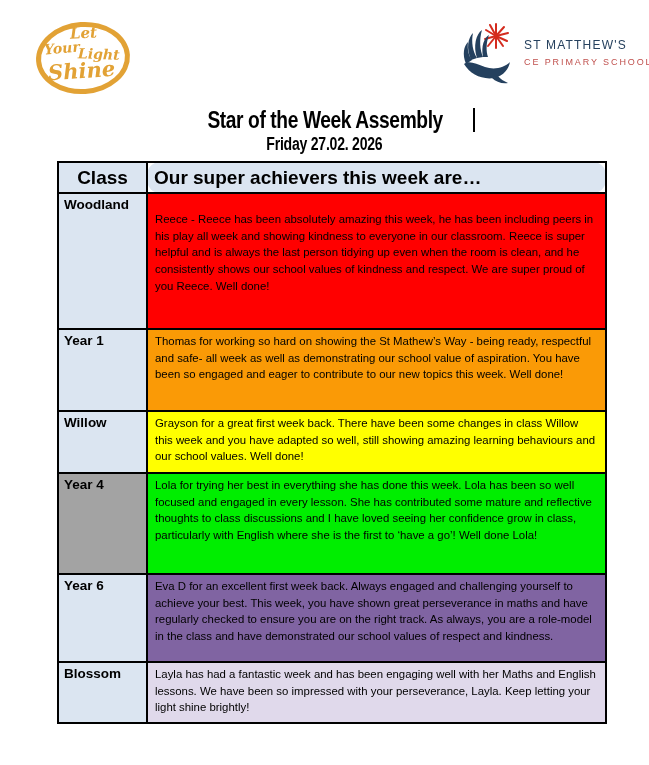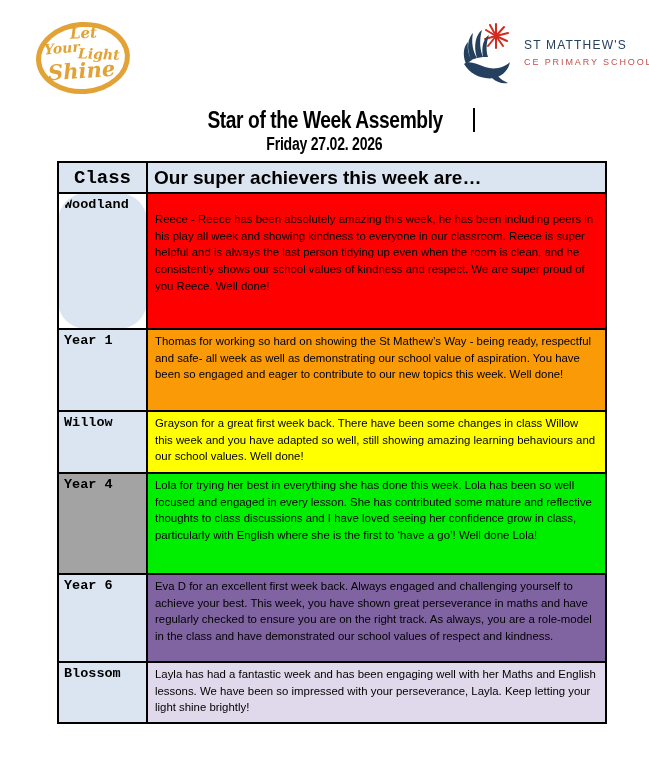--- a/index.html
+++ b/index.html
@@ -44,25 +44,25 @@
   .caret { display:inline-block; width:2px; height:24px; background:#000; vertical-align:-4px; }
   .subtitle-line { position:absolute; left:0; top:134px; width:649px; text-align:center; white-space:nowrap; }
   .subtitle-text {
     display:inline-block; font-weight:bold; font-size:18px; letter-spacing:-0.3px;
     transform:scaleX(0.78); transform-origin:center;
   }
 
   
   table.main { position:absolute; left:57px; top:161px; border-collapse:collapse; table-layout:fixed; width:535px; }
   table.main td { border:2px solid #000; vertical-align:top; overflow:hidden; }
-  .col-class { width:85px;font-family:Liberation Mono, monospace; }
+  .col-class { width:85px; }
   .col-text  { width:450px; }
   tr.hdr td { font-weight:bold; font-size:19px; height:27px; vertical-align:middle; }
   tr.hdr td.col-class { text-align:center; }
-  tr.hdr td.col-text { padding-left:6px; }
+  tr.hdr td.col-text { padding-left:6px;border-radius:13px; }
   td.class-cell { font-weight:bold; font-size:13.5px; padding:3px 2px 2px 5px; }
   td.text-cell  { font-size:11.4px; line-height:1.46; padding:3px 7px 4px 7px; }
   tr.r0 td { height:113px; }  tr.r0 td.text-cell { padding-top:17px; }
   tr.r1 td { height:73px; }
   tr.r2 td { height:53px;margin-top:36px; }
   tr.r3 td { height:92px; }
   tr.r4 td { height:51px; }
   tr.r5 td { height:79px; }
   tr.r6 td { height:52px; }
 </style>
@@ -115,21 +115,21 @@
     <span class="subtitle-text">Friday 27.02. 2026</span>
   </div>
 
   <table class="main">
     <tbody>
         <tr class="hdr">
       <td class="col-class" style="background-color: rgb(219, 229, 241);">Class</td>
       <td class="col-text" style="background-color: rgb(219, 229, 241);">Our super achievers this week are…</td>
     </tr>
     <tr class="r0">
-      <td class="col-class class-cell" style="background-color: rgb(219, 229, 241); border-radius: 28px;">Woodland</td>
+      <td class="col-class class-cell" style="background-color: rgb(219, 229, 241);">Woodland</td>
       <td class="col-text text-cell" style="background-color: rgb(255, 0, 0);">Reece - Reece has been absolutely amazing this week, he has been including peers in his play all week and showing kindness to everyone in our classroom. Reece is super helpful and is always the last person tidying up even when the room is clean, and he consistently shows our school values of kindness and respect. We are super proud of you Reece. Well done!</td>
     </tr>
     <tr class="r1">
       <td class="col-class class-cell" style="background-color: rgb(219, 229, 241);">Year 1</td>
       <td class="col-text text-cell" style="background-color: rgb(250, 154, 6);">Thomas for working so hard on showing the St Mathew’s Way - being ready, respectful and safe- all week as well as demonstrating our school value of aspiration. You have been so engaged and eager to contribute to our new topics this week. Well done!</td>
     </tr>
     <tr class="r2">
       <td class="col-class class-cell" style="background-color: rgb(219, 229, 241);">Willow</td>
       <td class="col-text text-cell" style="background-color: rgb(255, 255, 0);">Grayson for a great first week back. There have been some changes in class Willow this week and you have adapted so well, still showing amazing learning behaviours and our school values. Well done!</td>
     </tr>

